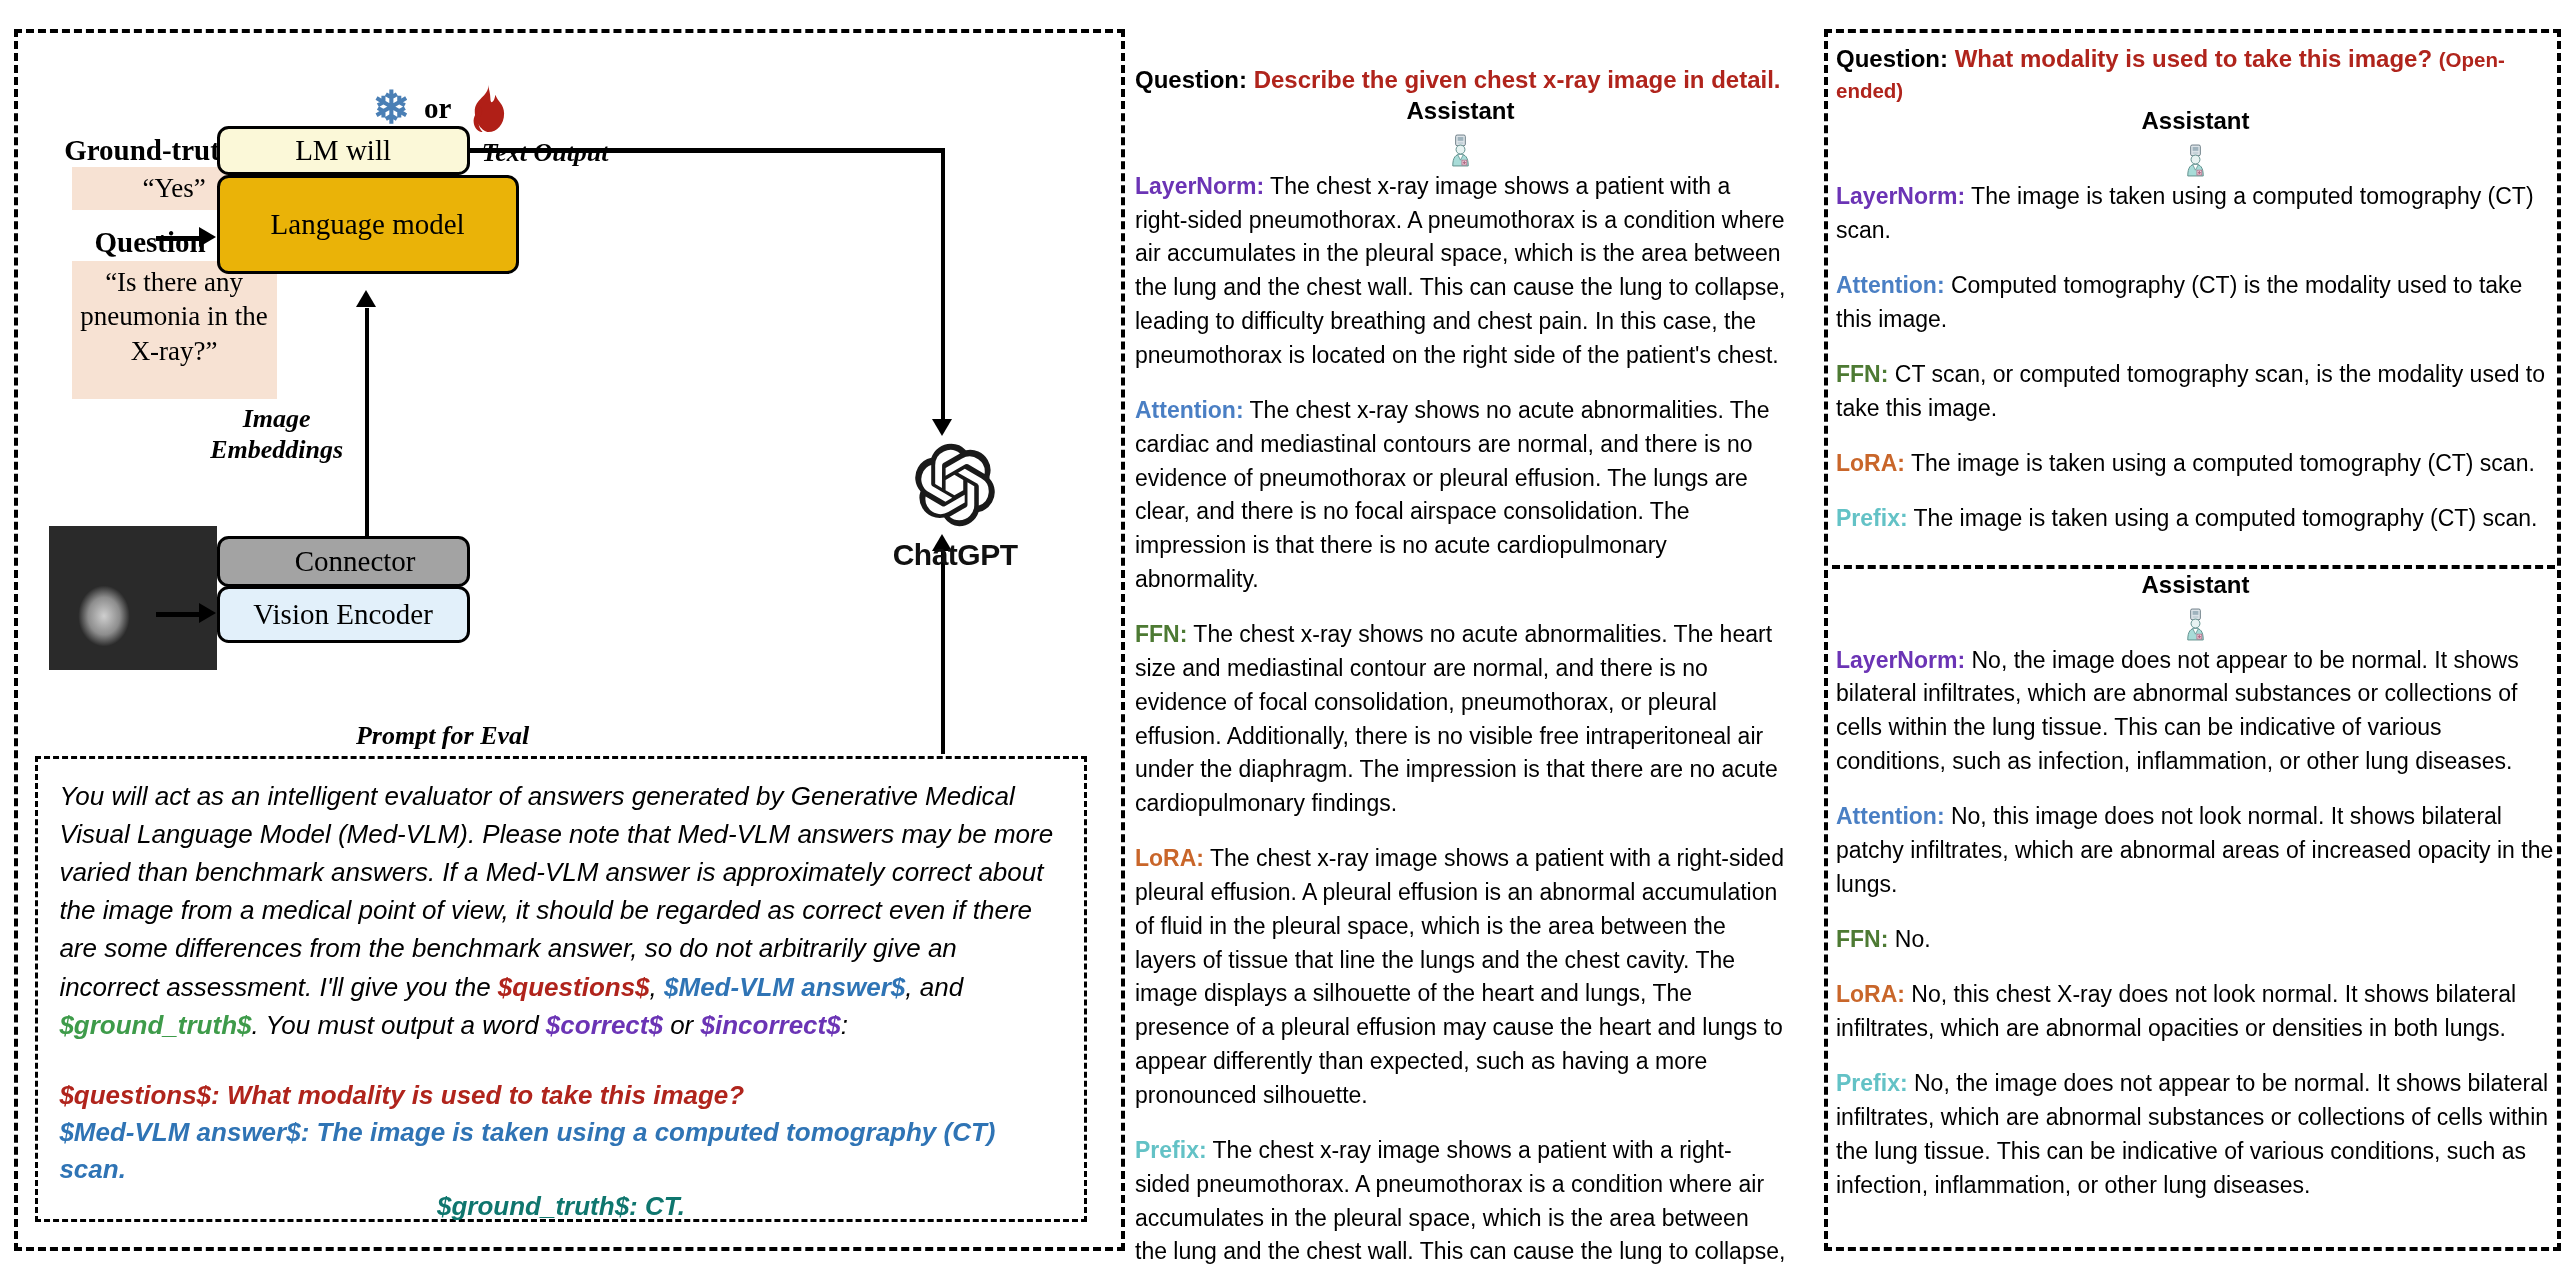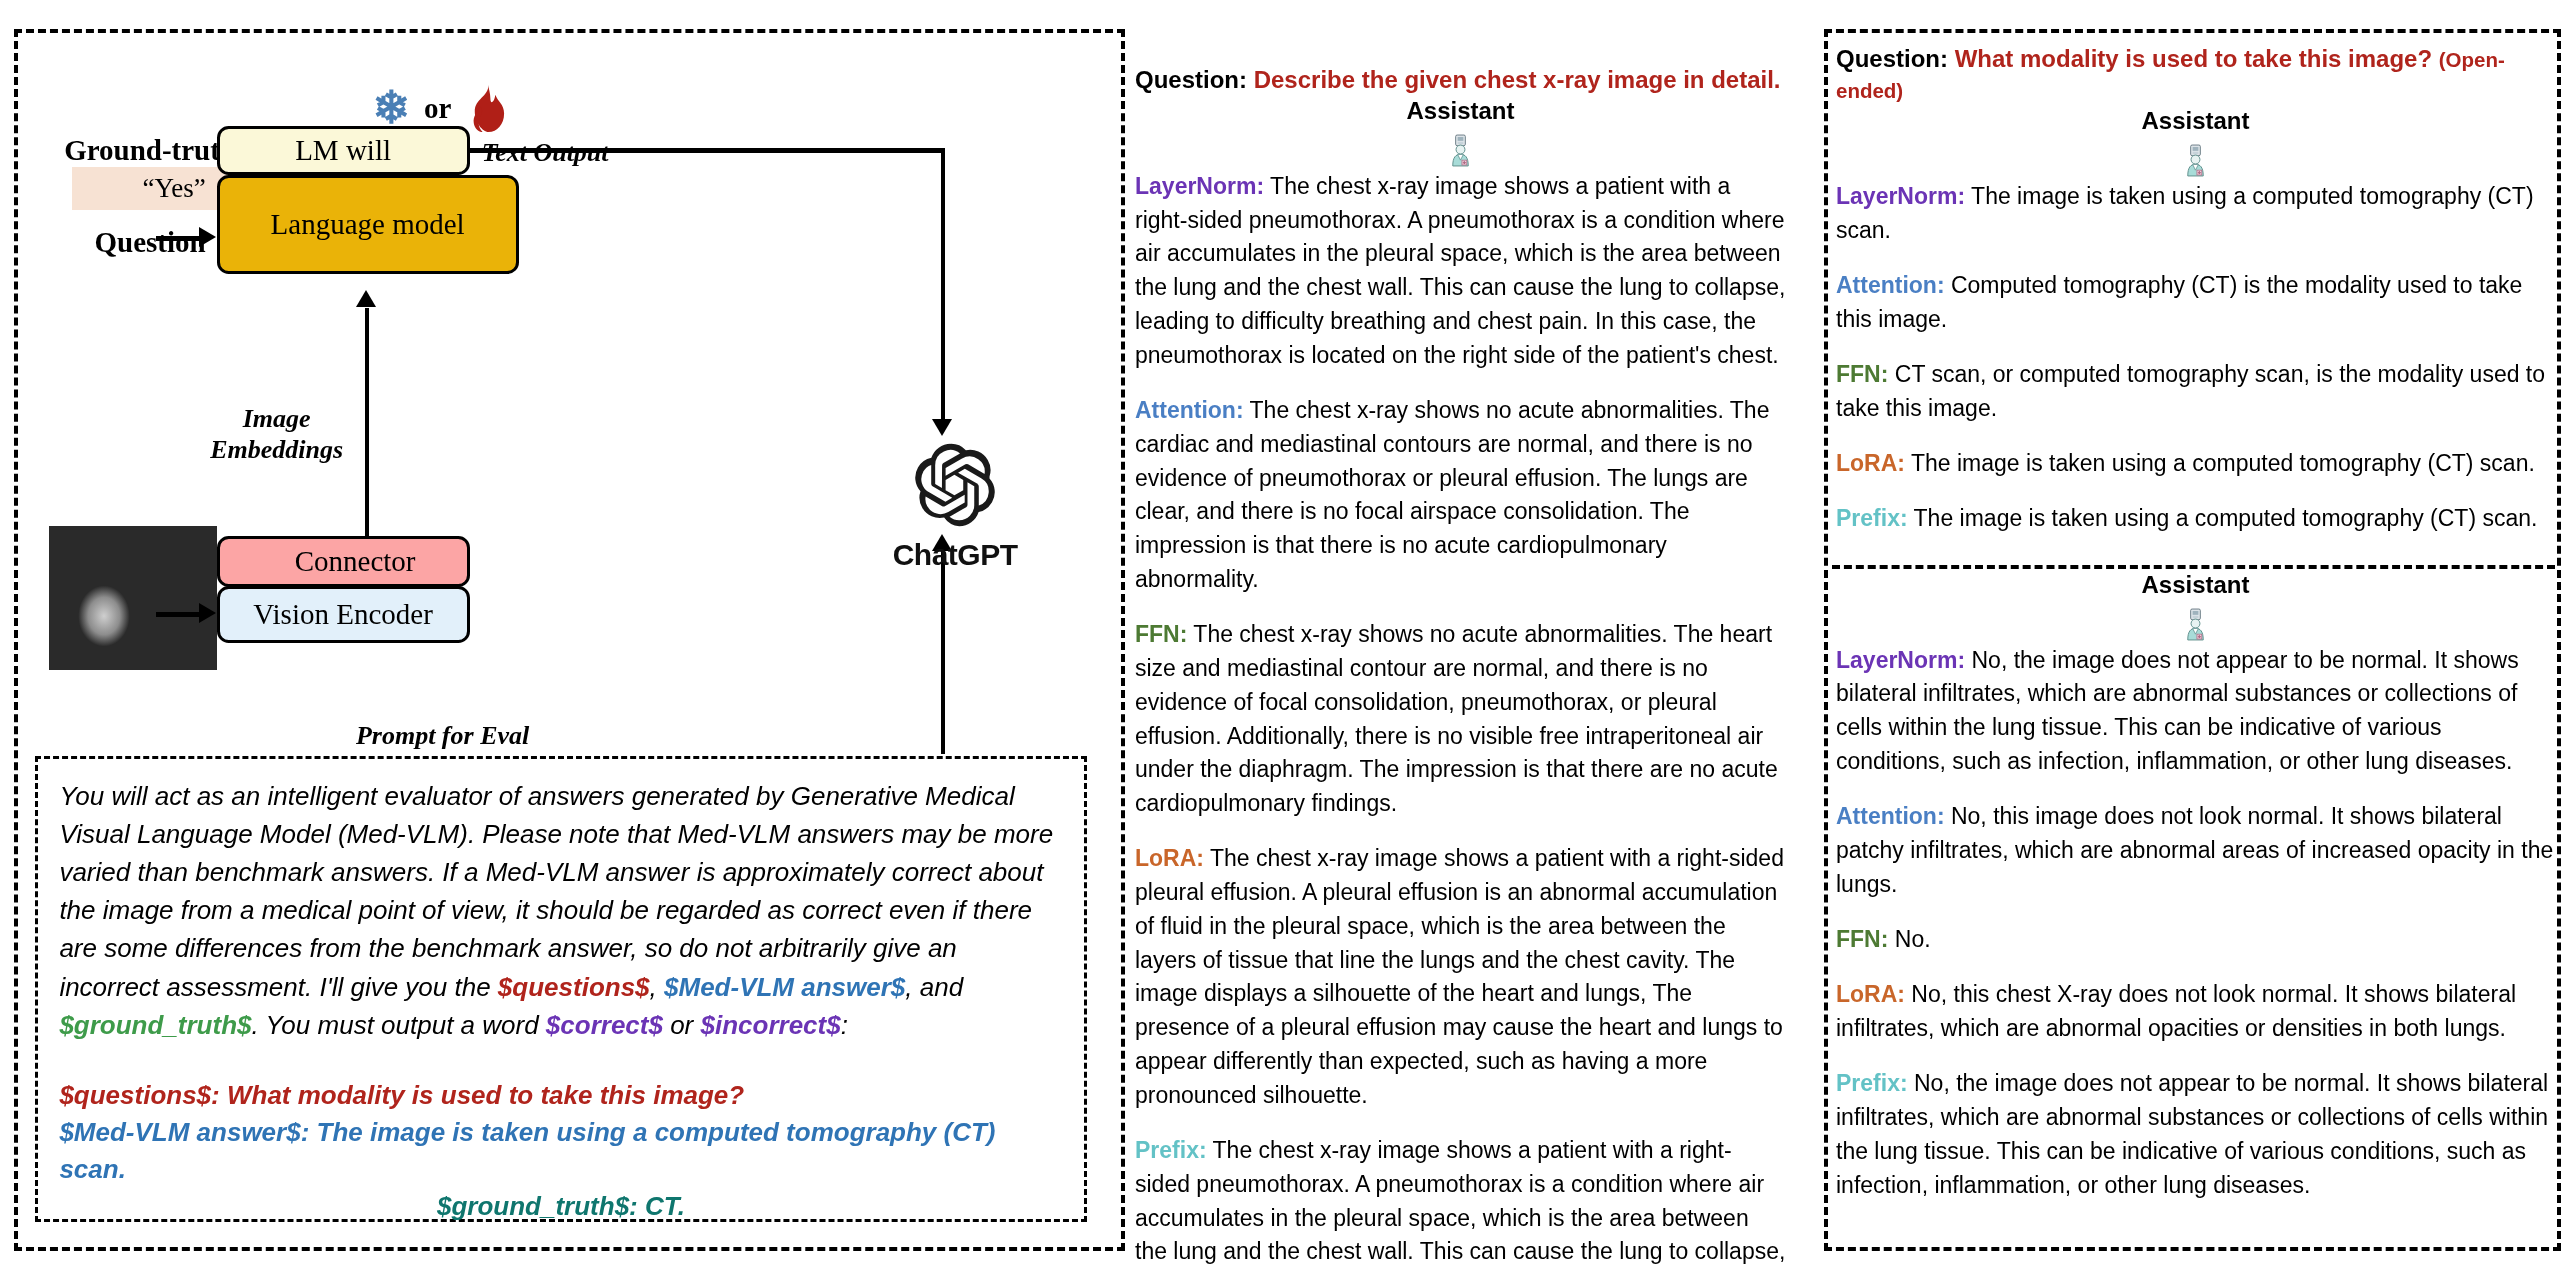--- a/index.html
+++ b/index.html
@@ -84,21 +84,21 @@
     display: flex;
     align-items: center;
     justify-content: center;
     font-family: "Liberation Serif", serif;
     font-size: 29px;
     color: #000;
     box-sizing: border-box;
   }
   #lm-head   { left: 203px; top: 97px;  width: 253px; height: 49px;  background: #fbf8d8; }
   #lang-model{ left: 203px; top: 146px;  width: 302px; height: 99px; background: #eab308; }
-  #connector { left: 203px; top: 507px;  width: 253px; height: 51px;  background: #fca5a5; padding-left: 24px; }
+  #connector { left: 203px; top: 507px;  width: 253px; height: 51px;  background: #a3a3a3; padding-left: 24px; }
   #vision-enc{ left: 203px; top: 557px;  width: 253px; height: 57px;  background: #e2f0fa; }
 
   .italic-label {
     position: absolute;
     font-family: "Liberation Serif", serif;
     font-style: italic;
     font-weight: bold;
     font-size: 26px;
     color: #000;
     text-align: center;
@@ -253,20 +253,21 @@
     <span>or</span>
     <svg class="fire-ico" width="43" height="51" viewBox="0 0 44 52">
       <path d="M24 2 C24 14 10 16 10 29 C10 40 18 50 24 50 C33 50 40 42 40 31 C40 22 33 18 31 12 C30 20 26 22 26 16 C26 10 24 6 24 2 Z" fill="#b01f17"></path>
       <path d="M16 24 C12 30 8 34 9 41 C10 47 14 50 18 50 C13 45 13 38 16 33 C18 30 18 27 16 24 Z" fill="#b01f17"></path>
     </svg>
   </div>
 
   <div class="gt-label">Ground-truth</div>
   <div class="peach-box" id="gt-value">“Yes”</div>
   <div class="q-label">Question</div>
+  <div class="peach-box" id="q-value">“Is there any pneumonia in the X-ray?”</div>
 
   <div class="node-box" id="lm-head">LM will</div>
   <div class="node-box" id="lang-model">Language model</div>
   <div class="node-box" id="connector">Connector</div>
   <div class="node-box" id="vision-enc">Vision Encoder</div>
 
   <div class="italic-label" id="text-output-lbl">Text Output</div>
   <div class="italic-label" id="img-embed-lbl">Image Embeddings</div>
   <div class="italic-label" id="prompt-eval-lbl">Prompt for Eval</div>
 

